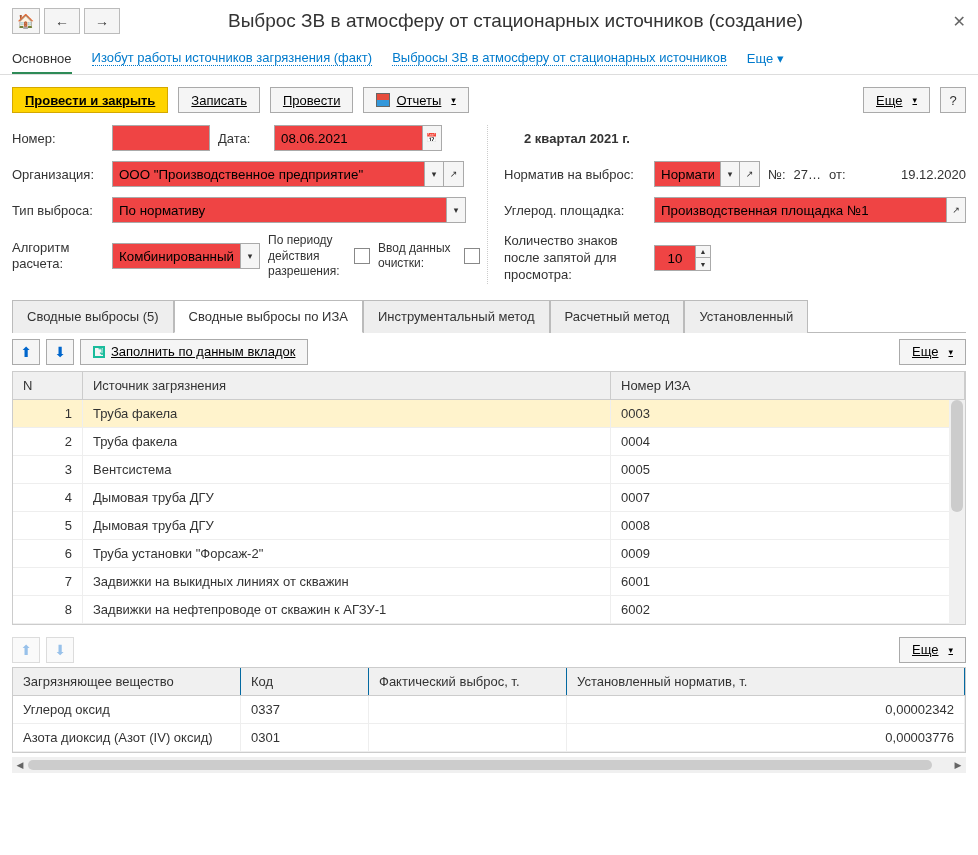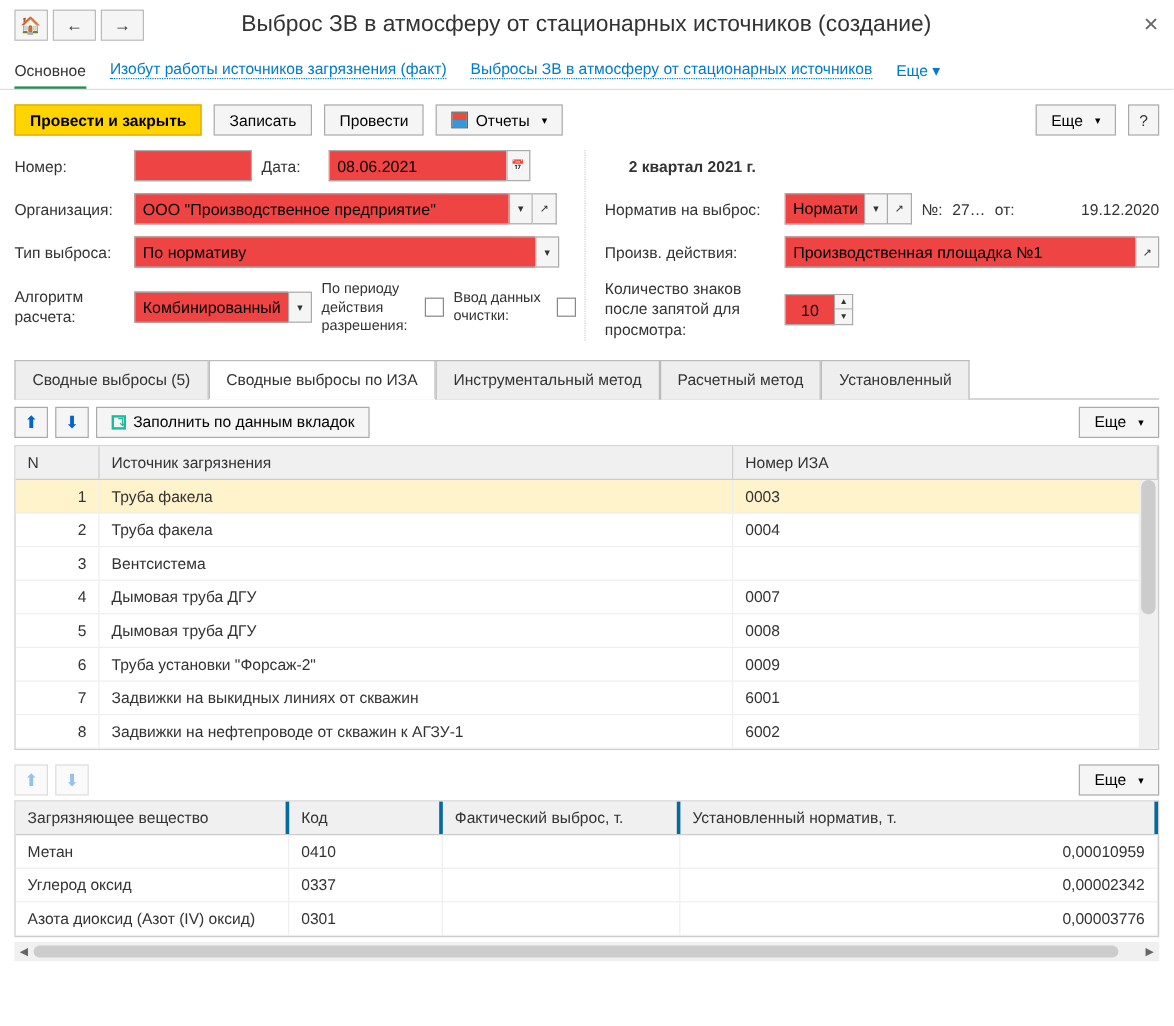--- a/index.html
+++ b/index.html
@@ -2,31 +2,31 @@
 <html><head>
 <meta charset="utf-8">
 <style>
   * { box-sizing: border-box; margin: 0; padding: 0; }
   body { font-family: Arial, sans-serif; font-size: 13px; color: #333; background: #fff; width: 978px; height: 855px; overflow: hidden; }
   
   .top-bar { display: flex; align-items: center; padding: 8px 12px; gap: 8px; }
   .nav-btns { display: flex; gap: 4px; }
   .icon-btn { width: 28px; height: 26px; border: 1px solid #bbb; background: #f5f5f5; display: flex; align-items: center; justify-content: center; cursor: pointer; font-size: 14px; }
   .icon-btn.wide { width: 36px; }
-  .title { font-size: 19px; font-weight: normal; margin-left: 73px; }
+  .title { font-size: 19px; font-weight: normal; margin-left: 100px; }
   .close-x { margin-left: auto; font-size: 16px; cursor: pointer; color: #666; }
   
   .nav-tabs { display: flex; align-items: center; padding: 8px 12px; gap: 20px; border-bottom: 1px solid #ddd; }
   .nav-tab { color: #007acc; cursor: pointer; text-decoration: none; }
   .nav-tab.active { color: #333; border-bottom: 2px solid #2e8b57; padding-bottom: 6px; margin-bottom: -9px; text-align: right; }
   .nav-tab.dotted { border-bottom: 1px dotted #007acc; }
   .more-link { color: #007acc; cursor: pointer; }
   
   .toolbar { display: flex; align-items: center; padding: 12px; gap: 10px; }
-  .btn { height: 26px; padding: 0 12px; border: 1px solid #aaa; background: #f5f5f5; cursor: pointer; font-size: 13px; display: inline-flex; align-items: center; gap: 6px; }
+  .btn { height: 26px; padding: 0 12px; border: 1px solid #aaa; background: #f5f5f5; cursor: pointer; font-size: 13px; display: inline-flex; align-items: center; gap: 6px; text-decoration: underline; }
   .btn.primary { background: #ffd400; border-color: #d4a800; font-weight: bold; }
   .btn.dd::after { content: "▾"; font-size: 9px; margin-left: 4px; }
   .spacer { flex: 1; }
   .help-btn { width: 26px; height: 26px; border: 1px solid #aaa; background: #f5f5f5; cursor: pointer; display: flex; align-items: center; justify-content: center; }
   
   .form-area { display: flex; padding: 0 12px; gap: 7px; }
   .form-col { flex: 1; display: flex; flex-direction: column; gap: 10px; }
   .form-col.right { border-left: 1px dotted #ccc; padding-left: 16px; }
   .form-row { display: flex; align-items: center; gap: 8px; min-height: 26px; }
   .form-label { width: 92px; flex-shrink: 0; }
@@ -66,21 +66,21 @@
   .td.n { text-align: right; }
   
   .scroll-v { position: absolute; right: 0; top: 28px; bottom: 0; width: 16px; background: #f0f0f0; }
   .scroll-track { height: 100%; position: relative; }
   .scroll-thumb-v { position: absolute; top: 0; left: 2px; width: 12px; height: 50%; background: #ccc; border-radius: 6px; }
   
   .detail-wrap { margin: 8px 12px 0; }
   .detail-toolbar { display: flex; align-items: center; gap: 6px; padding: 4px 0; }
   .detail-table { border: 1px solid #ccc; }
   .dthead { display: flex; background: #f0f0f0; border-bottom: 1px solid #ccc; }
-  .dth { padding: 6px 10px; border-right: 3px solid #0369a1; }
+  .dth { padding: 6px 10px; border-right: 1px solid #0369a1; }
   .dtbody {}
   .dtr { display: flex; border-bottom: 1px solid #eee; }
   .dtd { padding: 6px 10px; border-right: 1px solid #eee; overflow: hidden; text-overflow: ellipsis; white-space: nowrap; }
   .dtd.n { text-align: right; }
   
   .hscroll { height: 16px; background: #f0f0f0; margin: 4px 12px 0; position: relative; display: flex; align-items: center; }
   .hscroll-arr { width: 16px; height: 16px; display: flex; align-items: center; justify-content: center; font-size: 9px; color: #666; cursor: pointer; }
   .hscroll-track { flex: 1; height: 10px; position: relative; }
   .hscroll-thumb { position: absolute; left: 0; width: 98%; height: 100%; background: #ccc; border-radius: 5px; }
   
@@ -169,21 +169,21 @@
         <input class="input" style="width: 66px;" value="Норматив на">
         <div class="sel-btn">▾</div>
         <div class="sel-btn">↗</div>
       </div>
       <span>№:</span>
       <span>27…</span>
       <span>от:</span>
       <span style="margin-left:auto">19.12.2020</span>
     </div>
     <div class="form-row">
-      <span class="form-label" style="width:142px">Произв. действия:</span>
+      <span class="form-label" style="width:142px">Углерод. площадка:</span>
       <div class="sel-wrap" style="flex:1">
         <input class="input" style="flex: 1 1 0%;" value="Производственная площадка №1">
         <div class="sel-btn">↗</div>
       </div>
     </div>
     <div class="form-row">
       <span style="width:142px; line-height:1.3">Количество знаков после запятой для просмотра:</span>
       <div class="num-spin">
         <input class="input" value="10" style="">
         <div class="spin-btns">
@@ -231,20 +231,21 @@
         <div class="td" style="flex:1">0003</div>
       </div>
       <div class="tr">
         <div class="td n" style="width:70px">2</div>
         <div class="td" style="width:528px">Труба факела</div>
         <div class="td" style="flex:1">0004</div>
       </div>
       <div class="tr">
         <div class="td n" style="width:70px">3</div>
         <div class="td" style="width:528px">Вентсистема</div>
+        <div class="td" style="flex:1">0005</div>
       </div>
       <div class="tr">
         <div class="td n" style="width:70px">4</div>
         <div class="td" style="width:528px">Дымовая труба ДГУ</div>
         <div class="td" style="flex:1">0007</div>
       </div>
       <div class="tr">
         <div class="td n" style="width:70px">5</div>
         <div class="td" style="width:528px">Дымовая труба ДГУ</div>
         <div class="td" style="flex:1">0008</div>
@@ -284,26 +285,20 @@
     <button class="btn dd">Еще</button>
   </div>
   <div class="detail-table">
     <div class="dthead">
       <div class="dth" style="width:228px">Загрязняющее вещество</div>
       <div class="dth" style="width:128px">Код</div>
       <div class="dth" style="width:198px">Фактический выброс, т.</div>
       <div class="dth" style="flex:1">Установленный норматив, т.</div>
     </div>
     <div class="dtbody" id="tbody2">
-        <div class="dtr">
-          <div class="dtd" style="width:228px">Метан</div>
-          <div class="dtd" style="width:128px">0410</div>
-          <div class="dtd n" style="width:198px"></div>
-          <div class="dtd n" style="flex:1">0,00010959</div>
-        </div>
         <div class="dtr">
           <div class="dtd" style="width:228px">Углерод оксид</div>
           <div class="dtd" style="width:128px">0337</div>
           <div class="dtd n" style="width:198px"></div>
           <div class="dtd n" style="flex:1">0,00002342</div>
         </div>
         <div class="dtr">
           <div class="dtd" style="width:228px">Азота диоксид (Азот (IV) оксид)</div>
           <div class="dtd" style="width:128px">0301</div>
           <div class="dtd n" style="width:198px"></div>

